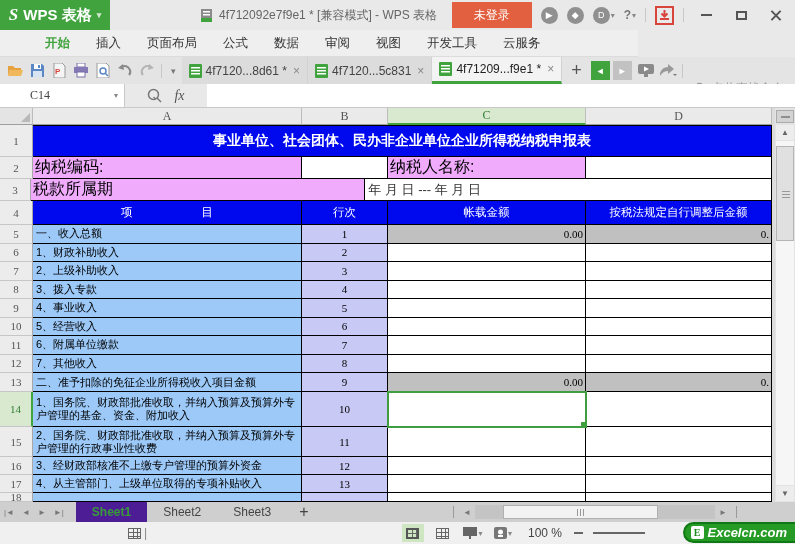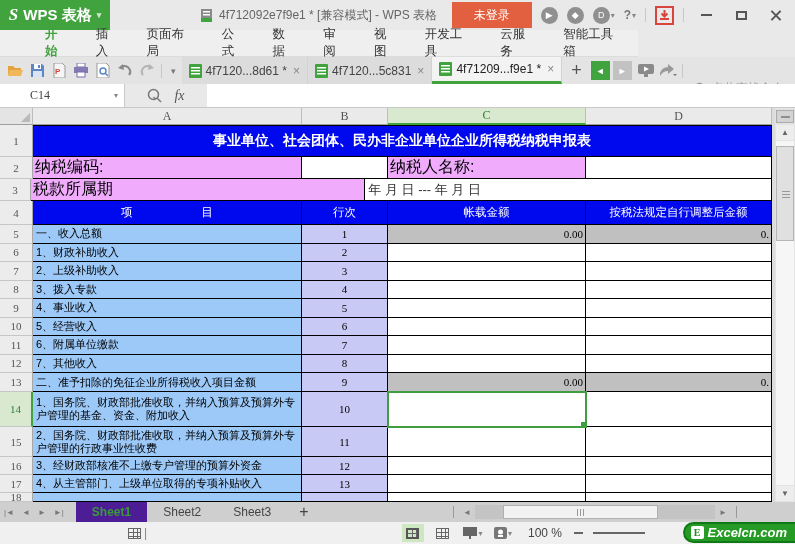--- a/index.html
+++ b/index.html
@@ -172,21 +172,20 @@
 <div id="menubar" class="abs">
     <div class="mtab active">开始</div>
     <div class="mtab">插入</div>
     <div class="mtab">页面布局</div>
     <div class="mtab">公式</div>
     <div class="mtab">数据</div>
     <div class="mtab">审阅</div>
     <div class="mtab">视图</div>
     <div class="mtab">开发工具</div>
     <div class="mtab">云服务</div>
-    <div class="mtab">智能工具箱</div>
   </div>
 
 <div id="toolbar" class="abs">
   <span class="ticon">
       <svg width="17" height="14" viewBox="0 0 17 14">
         <path d="M1 2h5l2 2h6v2H3L1 12z" fill="#e6a23f"></path>
         <path d="M1 12l2-6h13l-2 6z" fill="#f0b85a"></path>
       </svg>
     </span>
   <span class="ticon">

